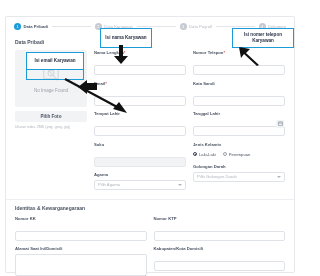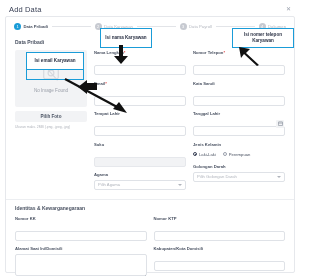--- a/index.html
+++ b/index.html
@@ -161,24 +161,20 @@
     z-index: 19; pointer-events: none;
   }
   .hl-photo { left: 26px; top: 66px; width: 58px; height: 14px; }
   .arrow { position: absolute; z-index: 21; }
 </style>
 </head>
 <body>
 
 <div class="modal">
 
-  <div class="modal-header">
-    <div class="modal-title">Add Data</div>
-    <div class="close-btn">✕</div>
-  </div>
 
   <div class="card">
 
     <div class="stepper">
       <div class="step active">
         <span class="step-circle">1</span>
         <span class="step-label">Data Pribadi</span>
       </div>
       <div class="step-line"></div>
       <div class="step">

